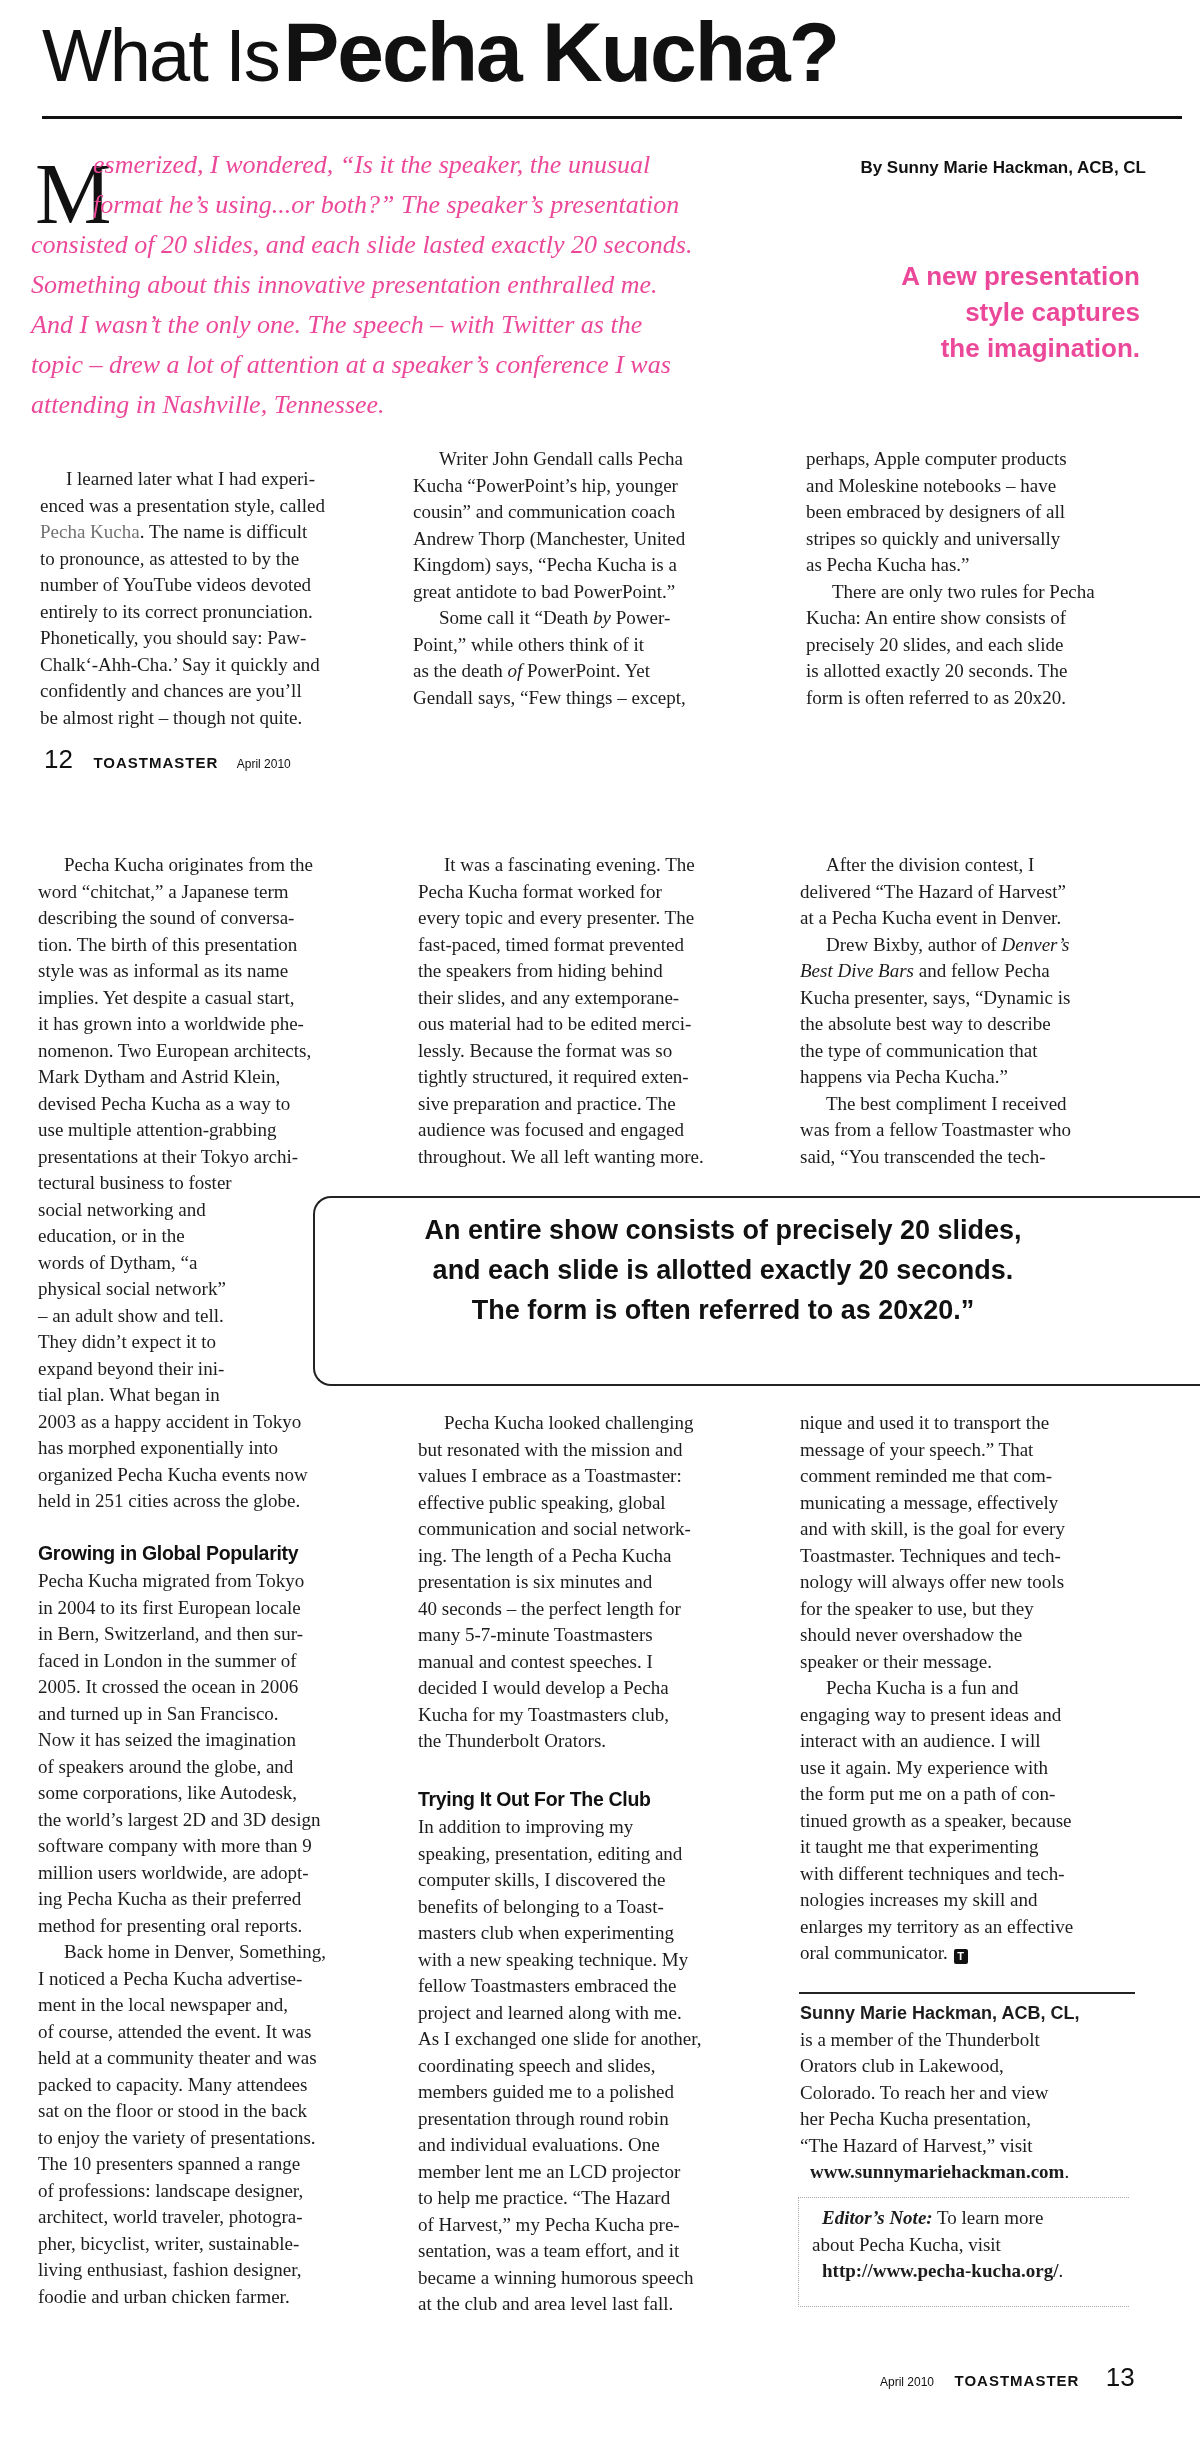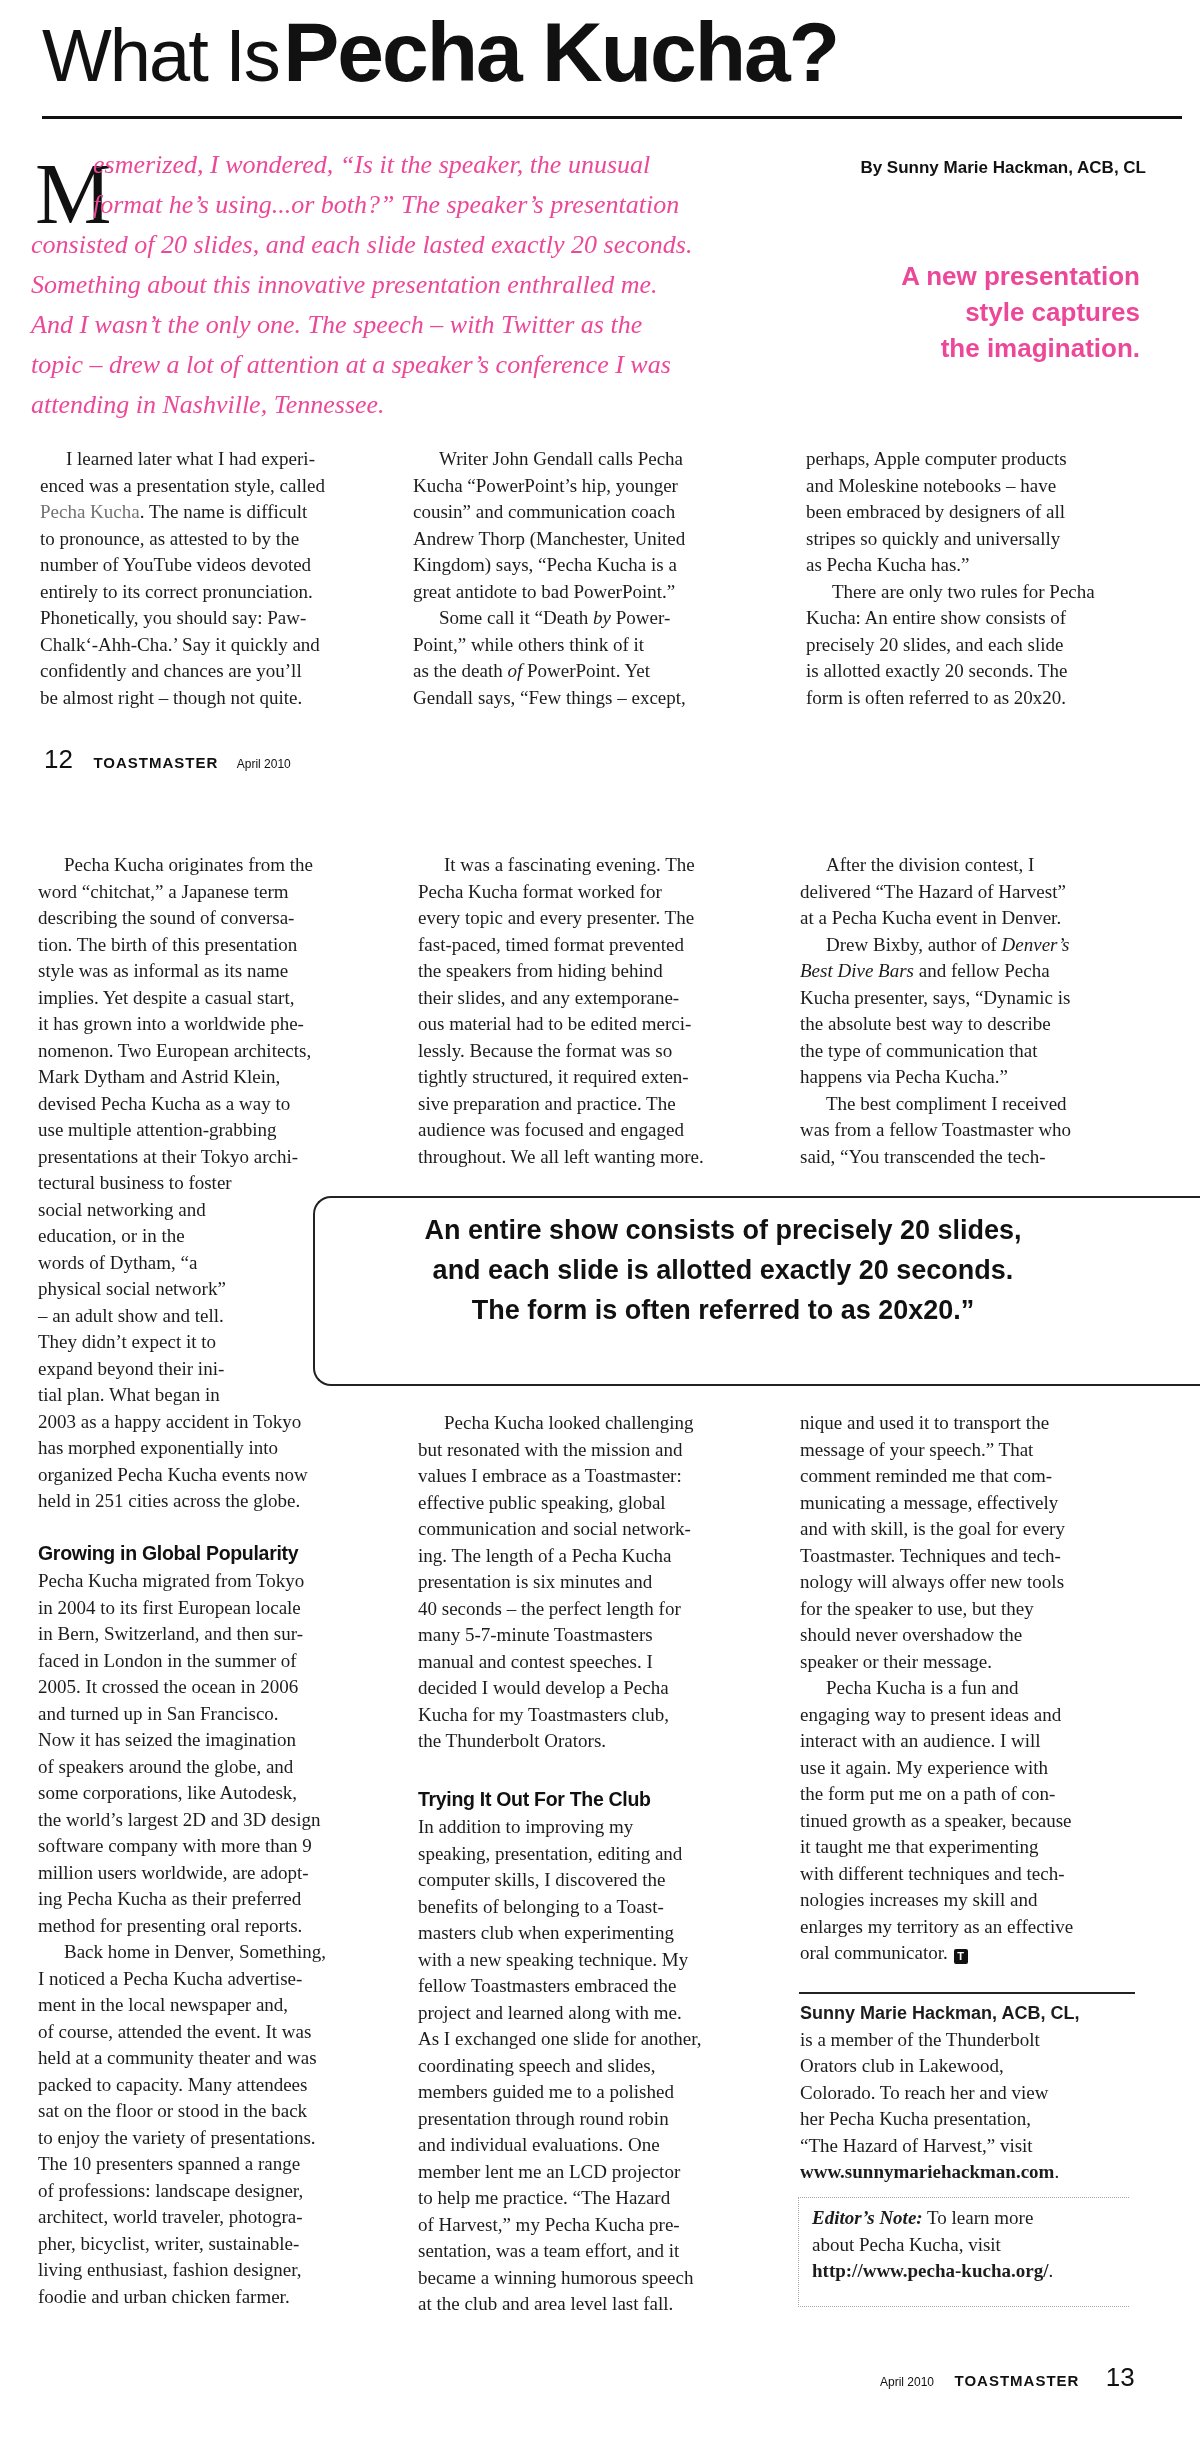--- a/index.html
+++ b/index.html
@@ -17,21 +17,21 @@
   .byline { right: 54px; top: 158px; font-family: "Liberation Sans", sans-serif; font-weight: bold; font-size: 17px; color: #111; white-space: nowrap; text-align: right; }
   .subtitle { right: 60px; top: 258px; text-align: right; font-family: "Liberation Sans", sans-serif; font-weight: bold; font-size: 26px; line-height: 36px; color: #ec4899; }
   .subtitle span { display: block; white-space: nowrap; }
 
   
   .col { position: absolute; font-family: "Liberation Serif", serif; font-size: 19px; line-height: 26.5px; color: #1c1c1c; }
   .col .ln { display: block; white-space: nowrap; }
   .col .ind { padding-left: 26px; }
   .link { color: #737373; }
   .it { font-style: italic; }
-  .b { font-weight: bold; }
+  .b { font-weight: bold; margin-left: 10px; }
 
   .subhead { position: absolute; font-family: "Liberation Sans", sans-serif; font-weight: bold; font-size: 19.5px; color: #111; white-space: nowrap; letter-spacing: -0.3px; }
 
   
   .folio { position: absolute; white-space: nowrap; font-family: "Liberation Sans", sans-serif; color: #111; }
   .folio .num { font-size: 26px; font-weight: normal; }
   .folio .mag { font-size: 15px; font-weight: bold; letter-spacing: 1px; }
   .folio .date { font-size: 12px; }
 
   
@@ -63,21 +63,21 @@
   <div class="deck-line" style="left:31px;top:390px;">attending in Nashville, Tennessee.</div>
 </div>
 
 <div class="abs byline">By Sunny Marie Hackman, ACB, CL</div>
 <div class="abs subtitle">
   <span>A new presentation</span>
   <span>style captures</span>
   <span>the imagination.</span>
 </div>
 
-<div class="col" style="left:40px;top:446px;">
+<div class="col" style="left:40px;top:466px;">
   <span class="ln ind">I learned later what I had experi-</span>
   <span class="ln">enced was a presentation style, called</span>
   <span class="ln"><span class="link">Pecha Kucha</span><span>. The name is difficult</span></span>
   <span class="ln">to pronounce, as attested to by the</span>
   <span class="ln">number of YouTube videos devoted</span>
   <span class="ln">entirely to its correct pronunciation.</span>
   <span class="ln">Phonetically, you should say: Paw-</span>
   <span class="ln">Chalk‘-Ahh-Cha.’ Say it quickly and</span>
   <span class="ln">confidently and chances are you’ll</span>
   <span class="ln">be almost right – though not quite.</span>

